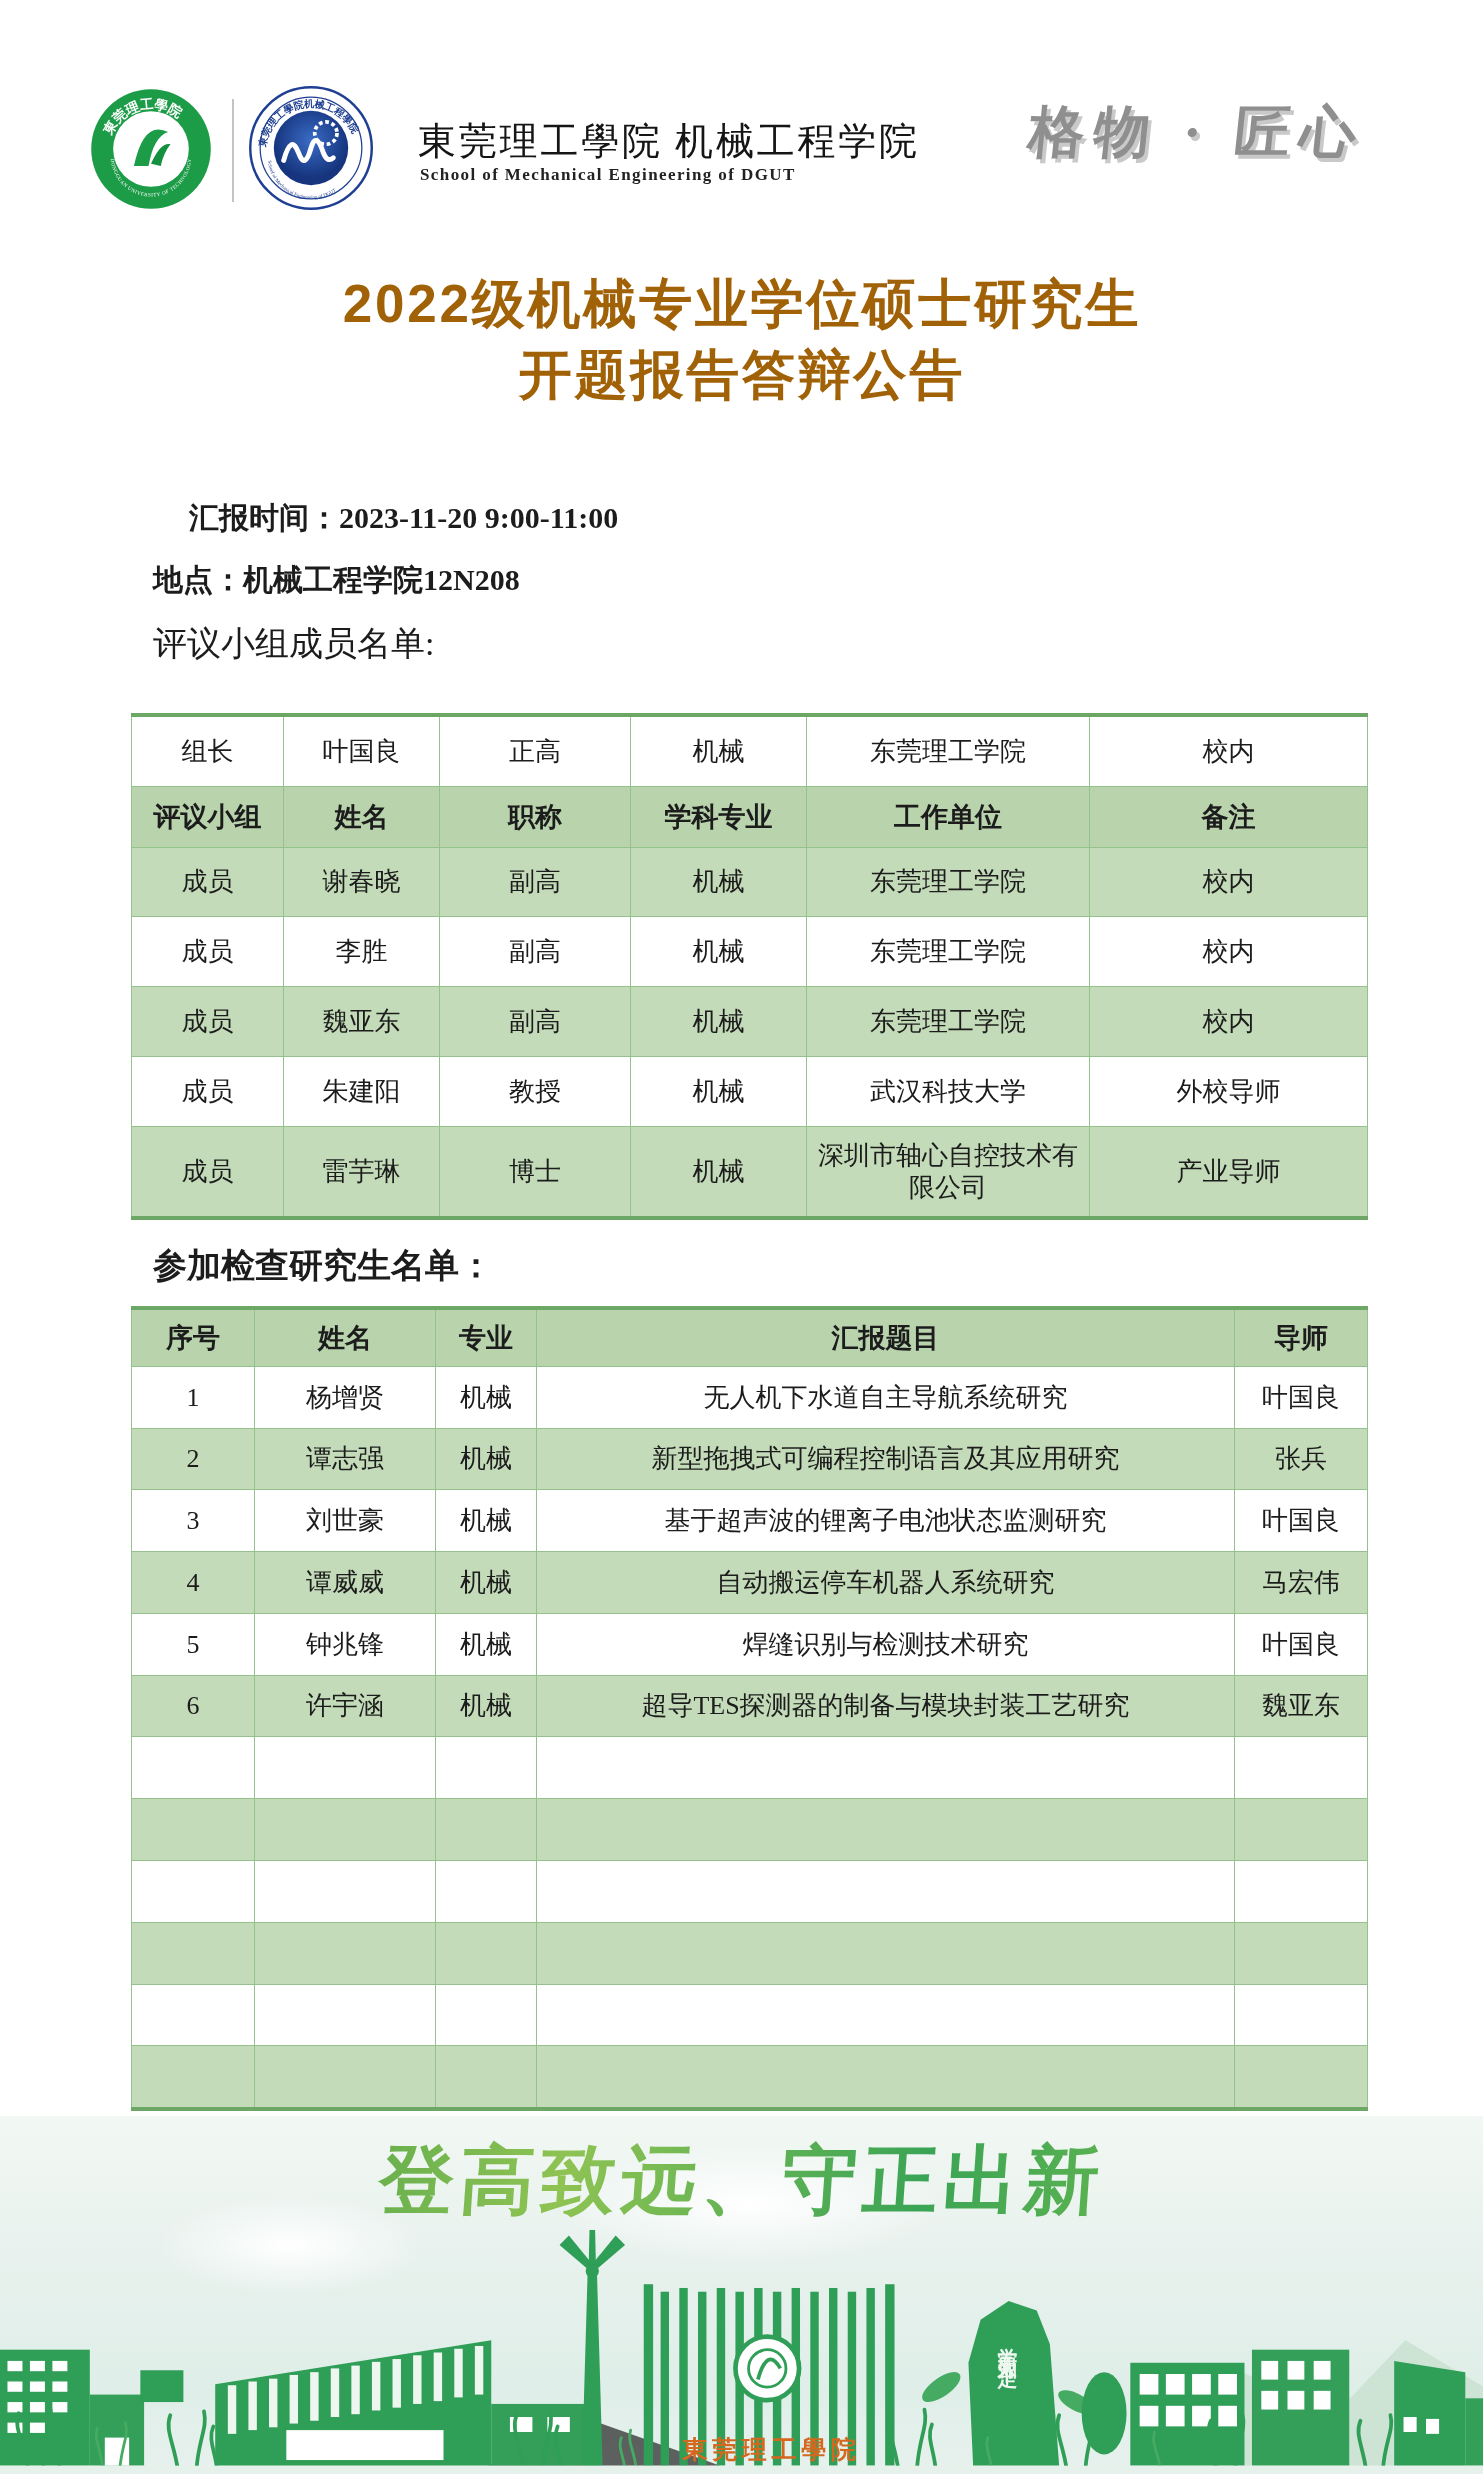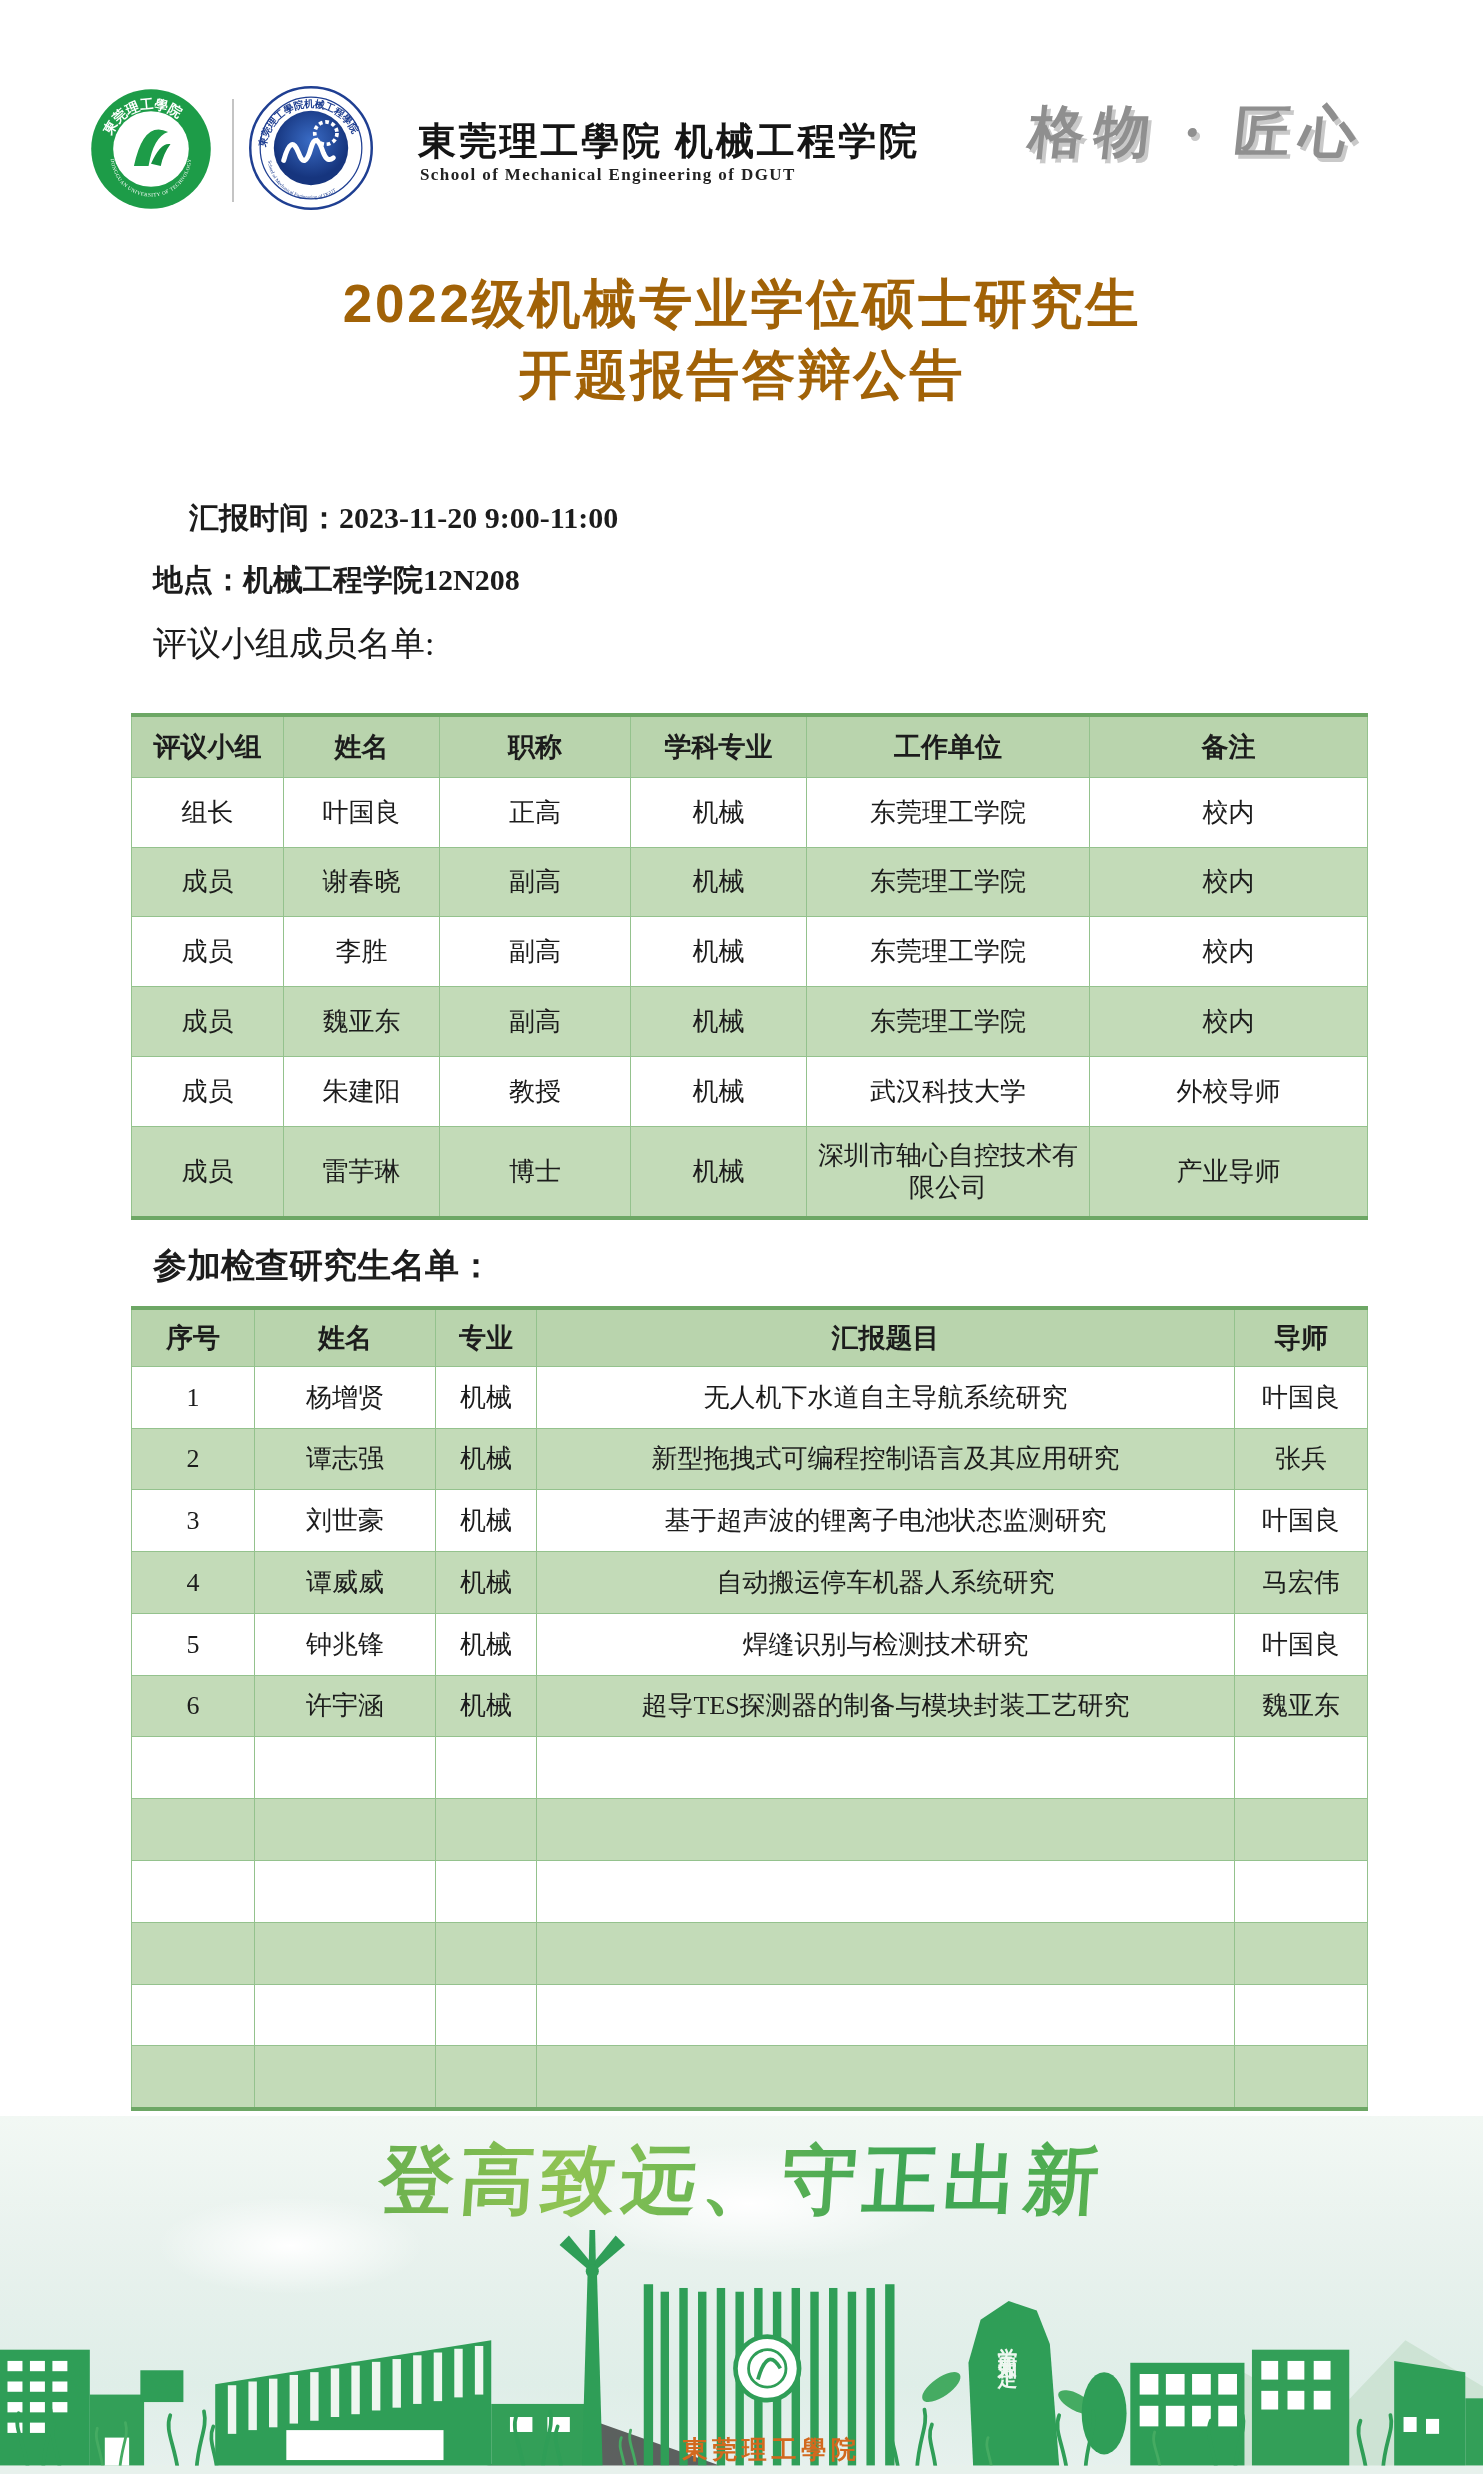--- a/index.html
+++ b/index.html
@@ -4,21 +4,21 @@
 <style>
   html,body{margin:0;padding:0;background:#ffffff;}
   .page{position:relative;width:1484px;height:2475px;background:#ffffff;overflow:hidden;
         font-family:"Liberation Serif",serif;color:#1c1c1c;}
 
   
   .logo{position:absolute;}
   .logo-green{left:90px;top:88px;}
   .logo-blue{left:249px;top:86px;}
   .logo-divider{position:absolute;left:232px;top:99px;width:1.9px;height:103px;background:#c4c4c4;}
-  .school-cn{position:absolute;left:418px;top:116px;font-size:38px;font-weight:700;
+  .school-cn{position:absolute;left:418px;top:116px;font-size:38px;font-weight:400;
              letter-spacing:2.8px;color:#151515;white-space:nowrap;}
   .school-en{position:absolute;left:420px;top:165px;font-size:17px;font-weight:700;
              letter-spacing:1.4px;color:#222;white-space:nowrap;}
   .motto{position:absolute;left:1010px;top:95px;width:374px;text-align:center;
          font-size:56px;font-weight:700;color:#8f8f8f;letter-spacing:9.4px;
          transform:skewX(-6deg);text-shadow:3.7px 3.7px 0 #c9c9c9;white-space:nowrap;
          font-family:"Liberation Serif",serif;}
 
   
   .title{position:absolute;left:0;top:268px;width:1484px;text-align:center;
@@ -134,34 +134,34 @@
     <colgroup>
         <col style="width:152px">
         <col style="width:156px">
         <col style="width:191px">
       <col style="width:176px">
         <col style="width:283px">
         <col style="width:278px">
       </colgroup>
     <tbody>
         <tr>
+      <td>组长</td>
+      <td>叶国良</td>
+      <td>正高</td>
+      <td>机械</td>
+      <td>东莞理工学院</td>
+      <td>校内</td>
+    </tr>
+    <tr>
       <th>评议小组</th>
       <th>姓名</th>
       <th>职称</th>
       <th>学科专业</th>
       <th>工作单位</th>
       <th>备注</th>
-    </tr>
-    <tr>
-      <td>组长</td>
-      <td>叶国良</td>
-      <td>正高</td>
-      <td>机械</td>
-      <td>东莞理工学院</td>
-      <td>校内</td>
     </tr>
     <tr class="alt">
       <td>成员</td>
       <td>谢春晓</td>
       <td>副高</td>
       <td>机械</td>
       <td>东莞理工学院</td>
       <td>校内</td>
     </tr>
     <tr>

